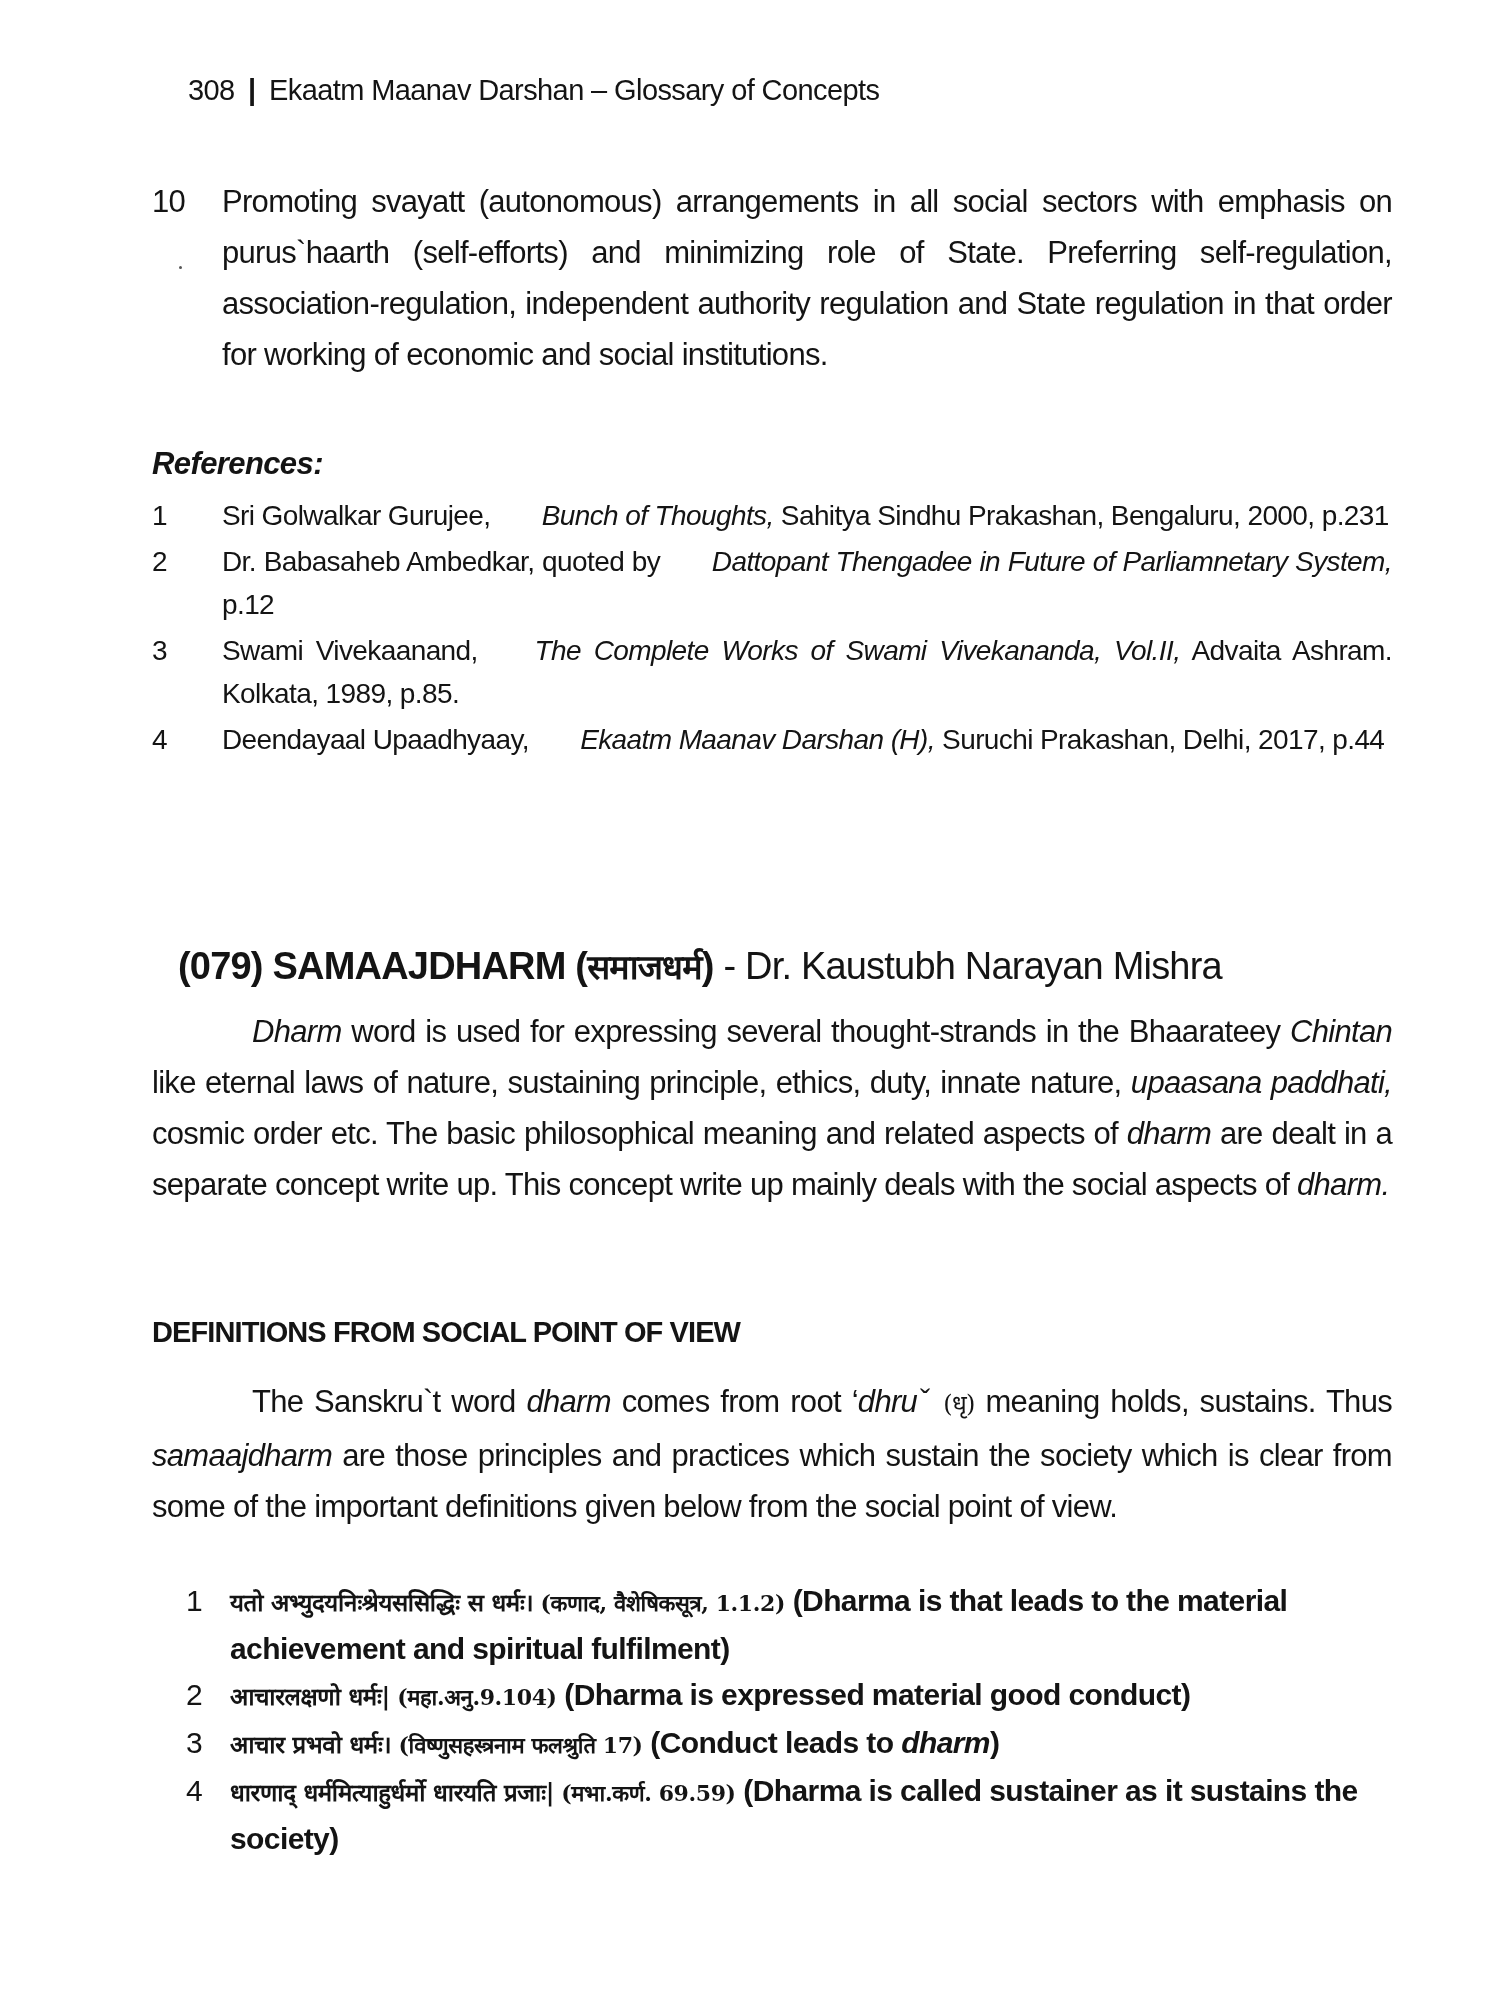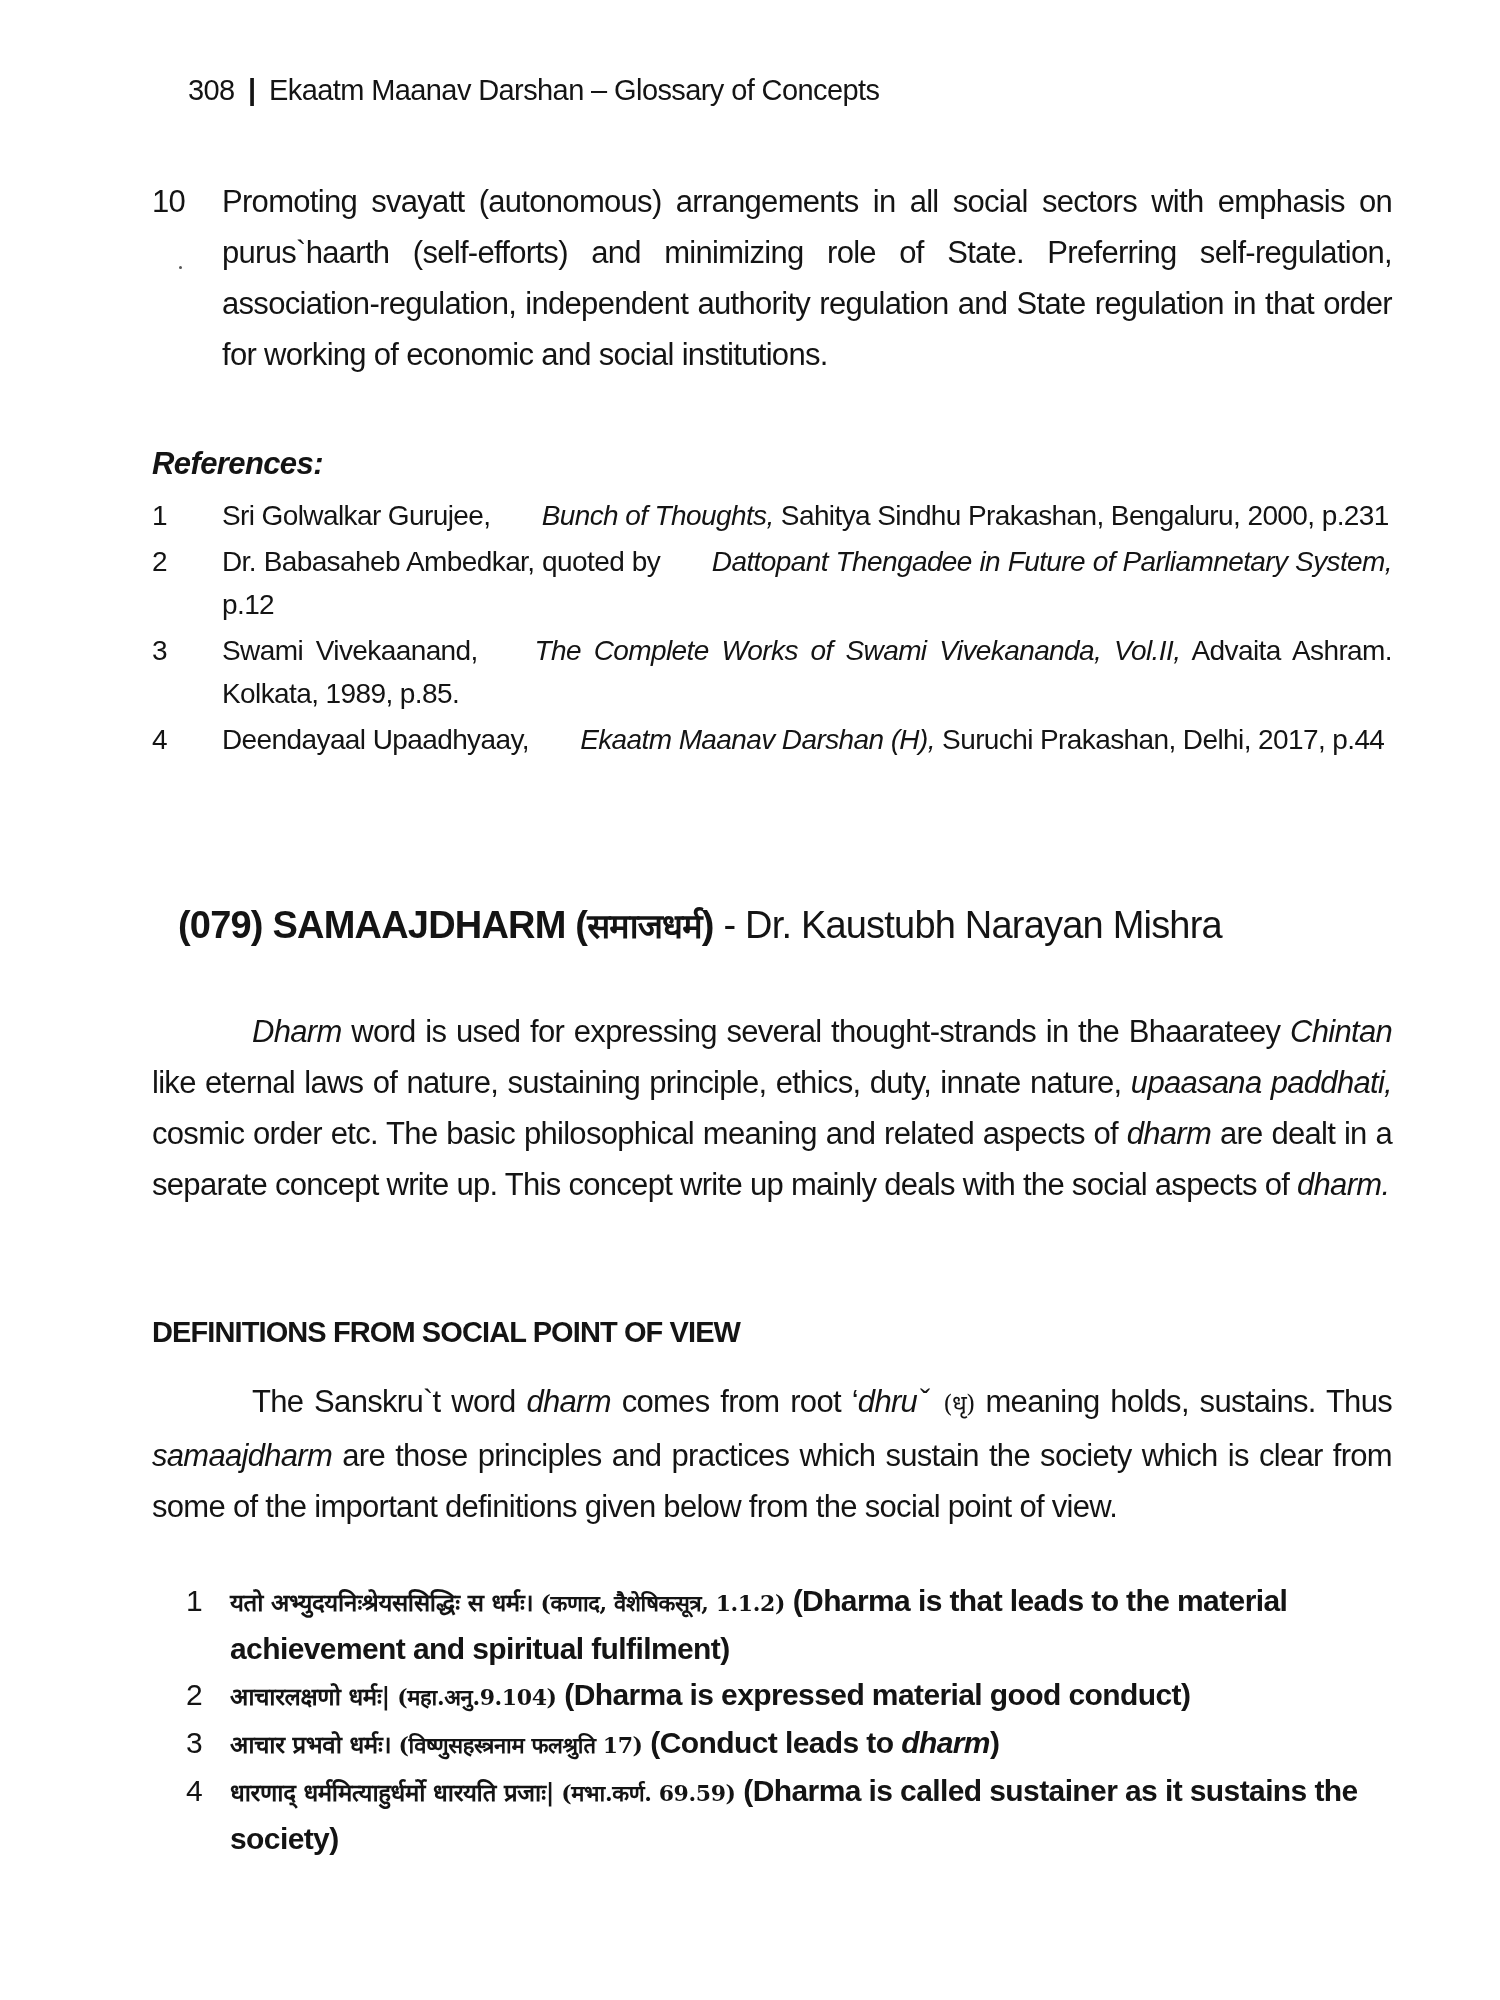--- a/index.html
+++ b/index.html
@@ -77,21 +77,21 @@
   .ref-item { position: relative; margin-bottom: 3px; }
   .ref-item .rnum { position: absolute; left: 0; top: 0; }
   .ref-item .rtext {
     margin-left: 70px;
     text-align: justify;
   }
   .ref-item i { font-style: italic; margin-left: 44px; }
 
   .section-title {
     position: absolute;
-    left: 178px; top: 902px;
+    left: 178px; top: 943px;
     font-size: 38px;
     letter-spacing: -0.8px;
     white-space: nowrap;
   }
   .section-title .bold { font-weight: bold; }
   .section-title .deva { font-family: "DejaVu Serif", serif; font-weight: bold; font-size: 34px; }
 
   .intro { top: 1006px; }
   .intro p { margin: 0; text-indent: 100px; text-align: justify; }
 

